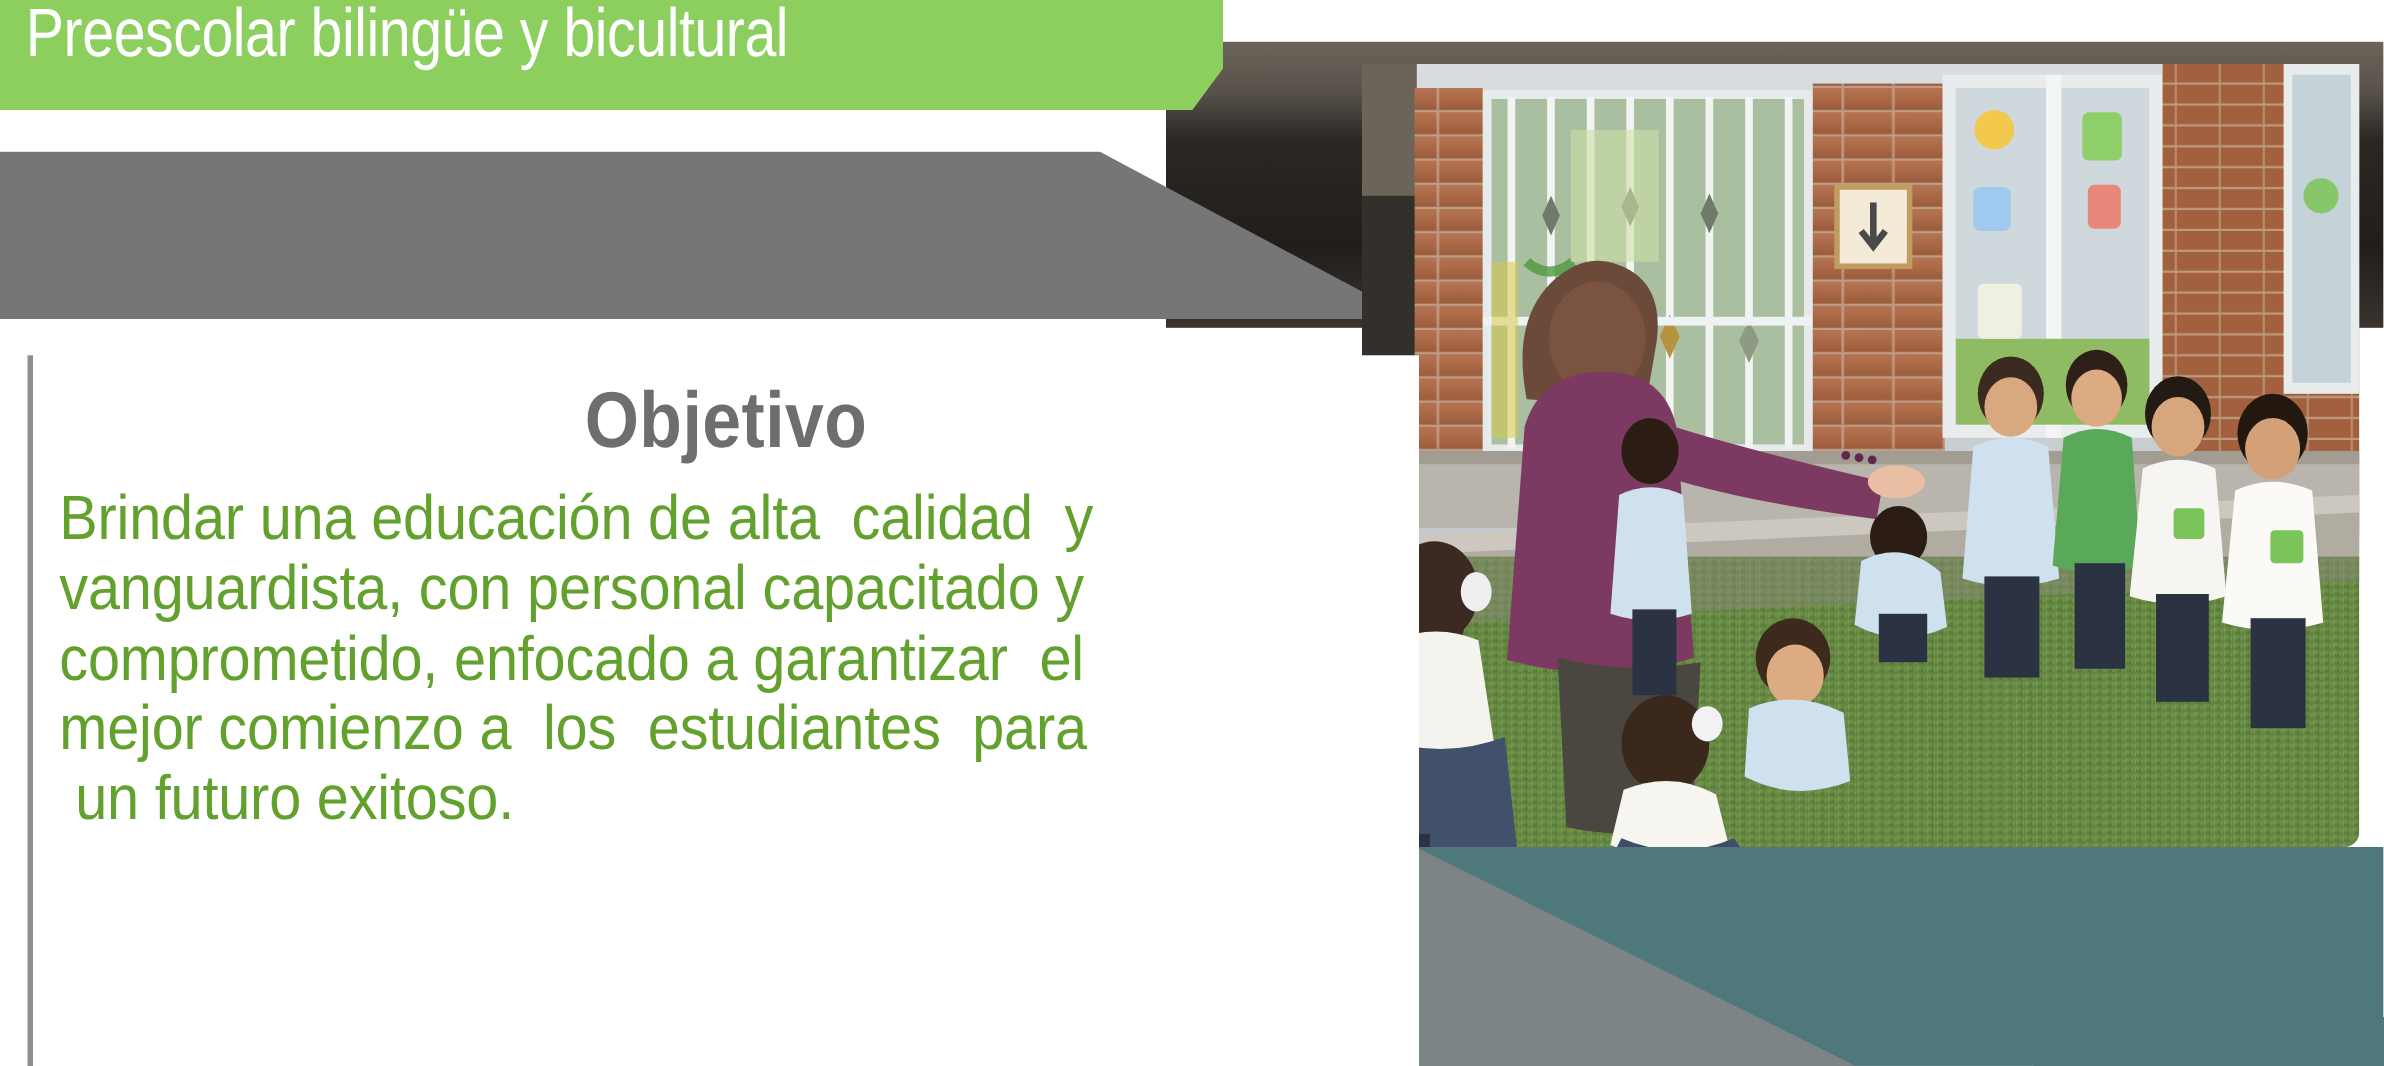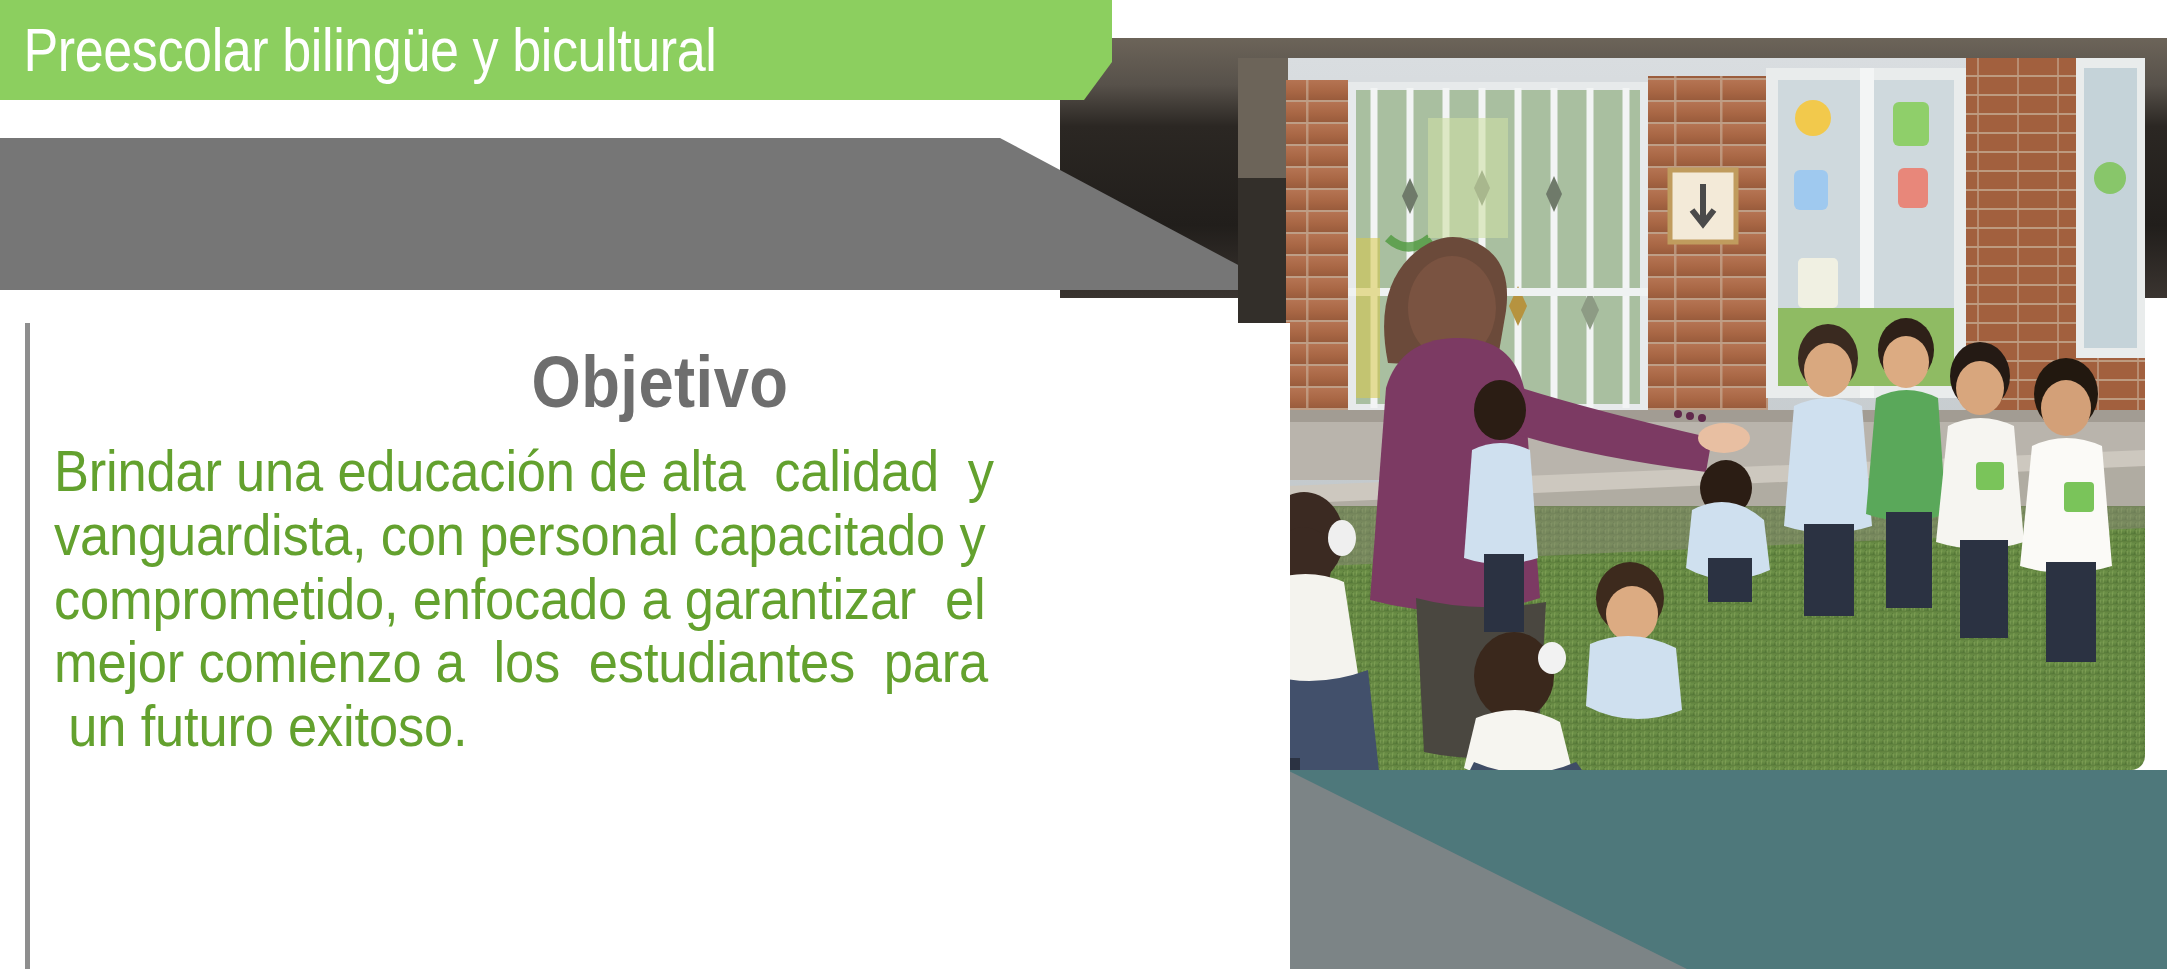--- a/index.html
+++ b/index.html
@@ -52,21 +52,20 @@
   
   .title-banner {
     position: absolute;
     left: 0px;
     top: 0px;
     width: 1112px;
     height: 100px;
     background: #8ccf5f;
     clip-path: polygon(0 0, 1112px 0, 1112px 62px, 1056px 138px, 0 138px);
     display: flex;
-    align-items: center;
   }
   .title-text {
     color: #ffffff;
     font-size: 62px;
     line-height: 1;
     font-weight: 400;
     letter-spacing: -0.5px;
     padding-left: 28px;
     transform: scaleX(0.84);
     transform-origin: left center;

